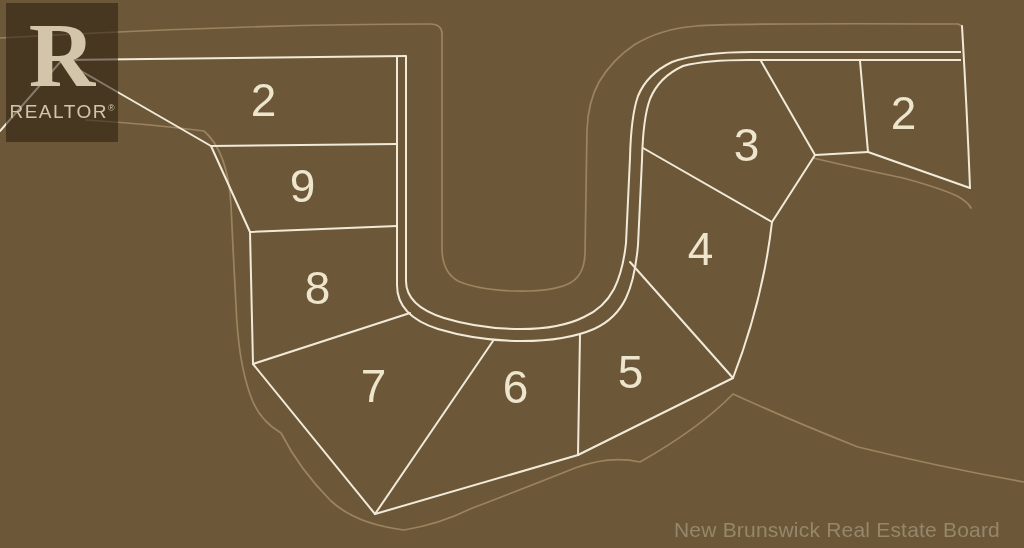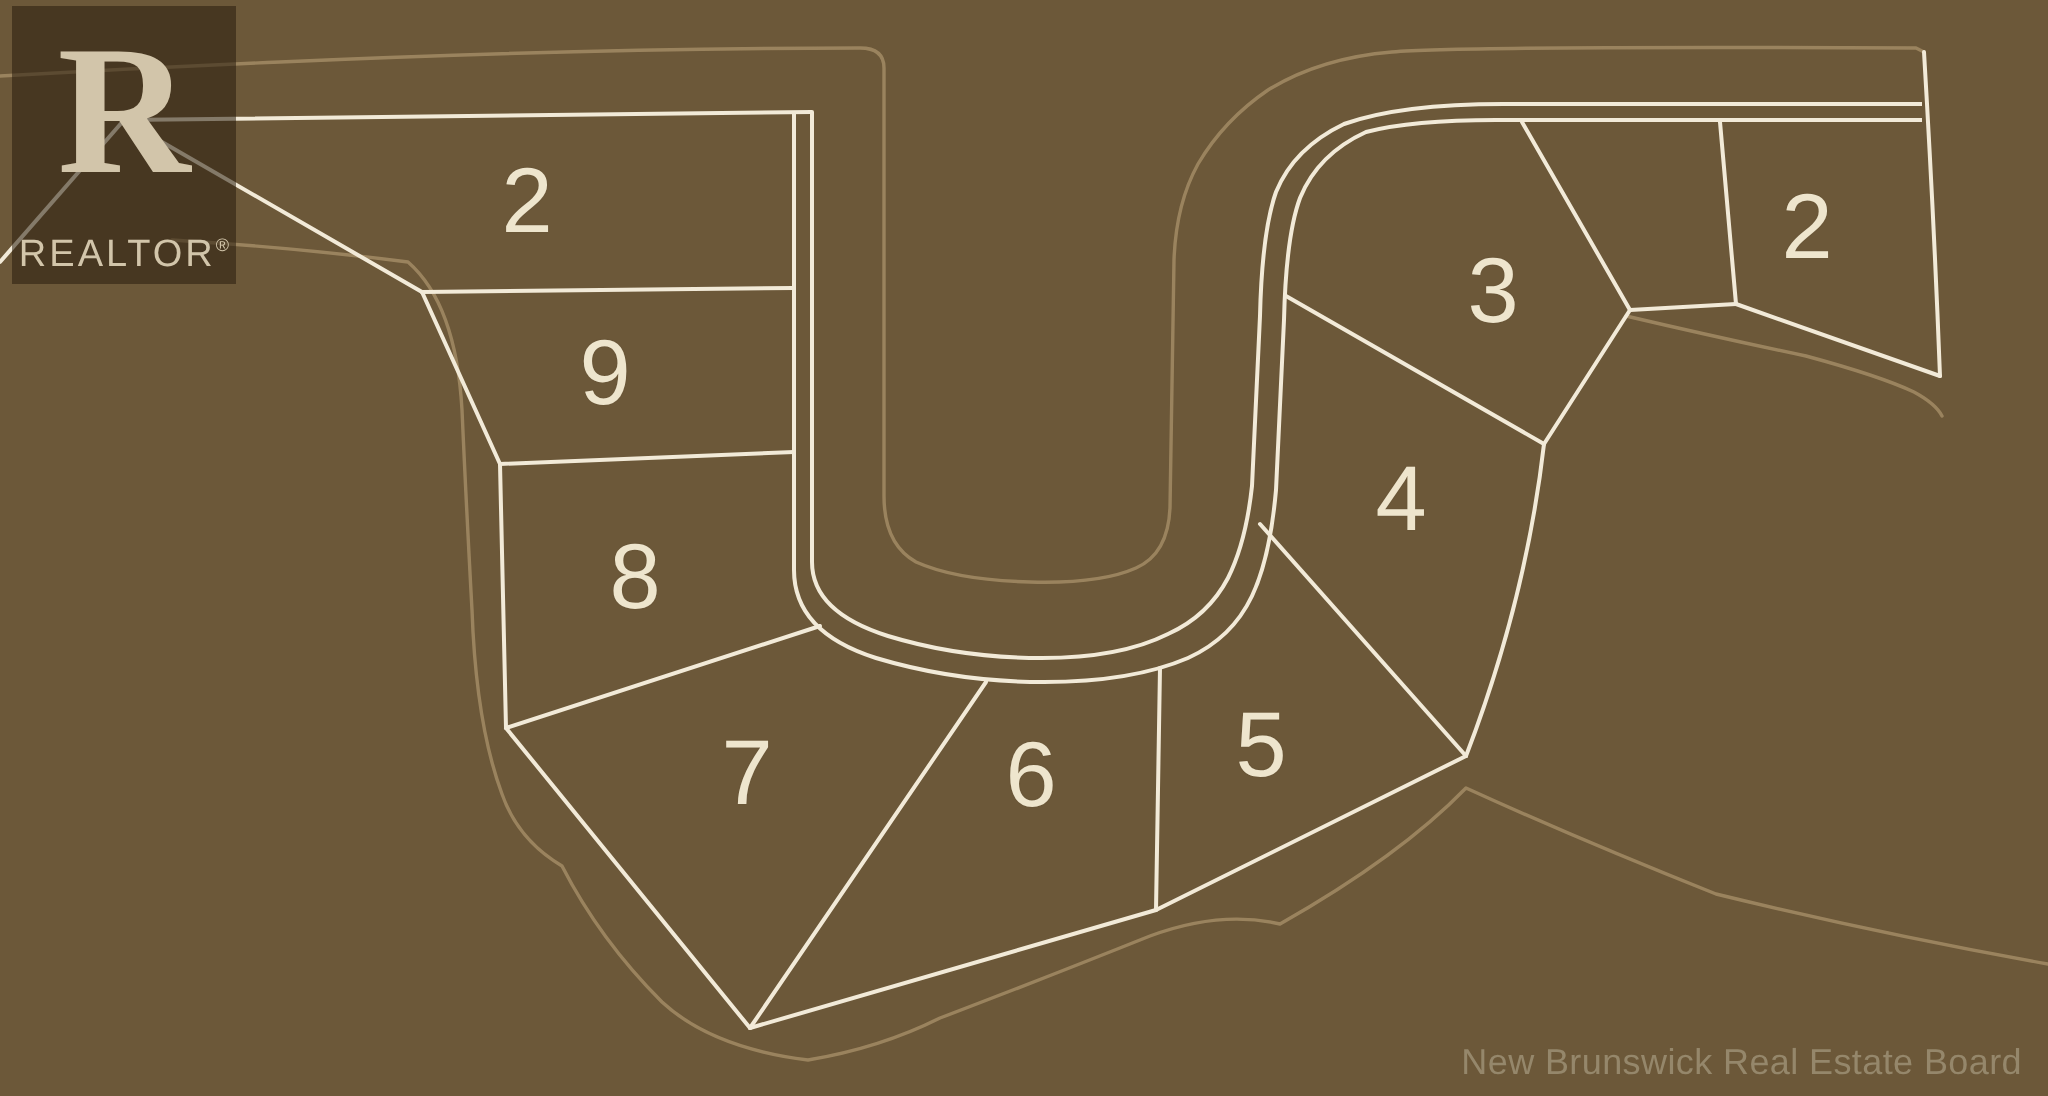--- a/index.html
+++ b/index.html
@@ -29,27 +29,27 @@
   .logo{
     position:absolute;left:6px;top:3px;width:112px;height:139px;
     background:var(--logo-bg);
     display:flex;flex-direction:column;align-items:center;justify-content:flex-start;
   }
   .logo-r{
     font-family:"Liberation Serif",serif;font-weight:bold;
     font-size:92px;line-height:1;color:var(--logo-text);margin-top:6px;
   }
   .logo-word{
-    margin-top:17px;color:var(--logo-text);
+    margin-top:1px;color:var(--logo-text);
     font-size:19px;font-weight:400;letter-spacing:1.5px;white-space:nowrap;line-height:1;
   }
   .logo-word sup{font-size:9px;vertical-align:super;letter-spacing:0;}
   .attribution{
-    position:absolute;right:13px;bottom:6px;
-    color:var(--attr);font-size:18px;letter-spacing:.2px;white-space:nowrap;
+    position:absolute;right:24px;bottom:6px;
+    color:var(--attr);font-size:21px;letter-spacing:.2px;white-space:nowrap;
   }
 </style>
 </head>
 <body>
 
 <div class="stage">
 
   <svg class="plan-svg" viewBox="0 0 1024 548" aria-hidden="true">
 
     <g>

